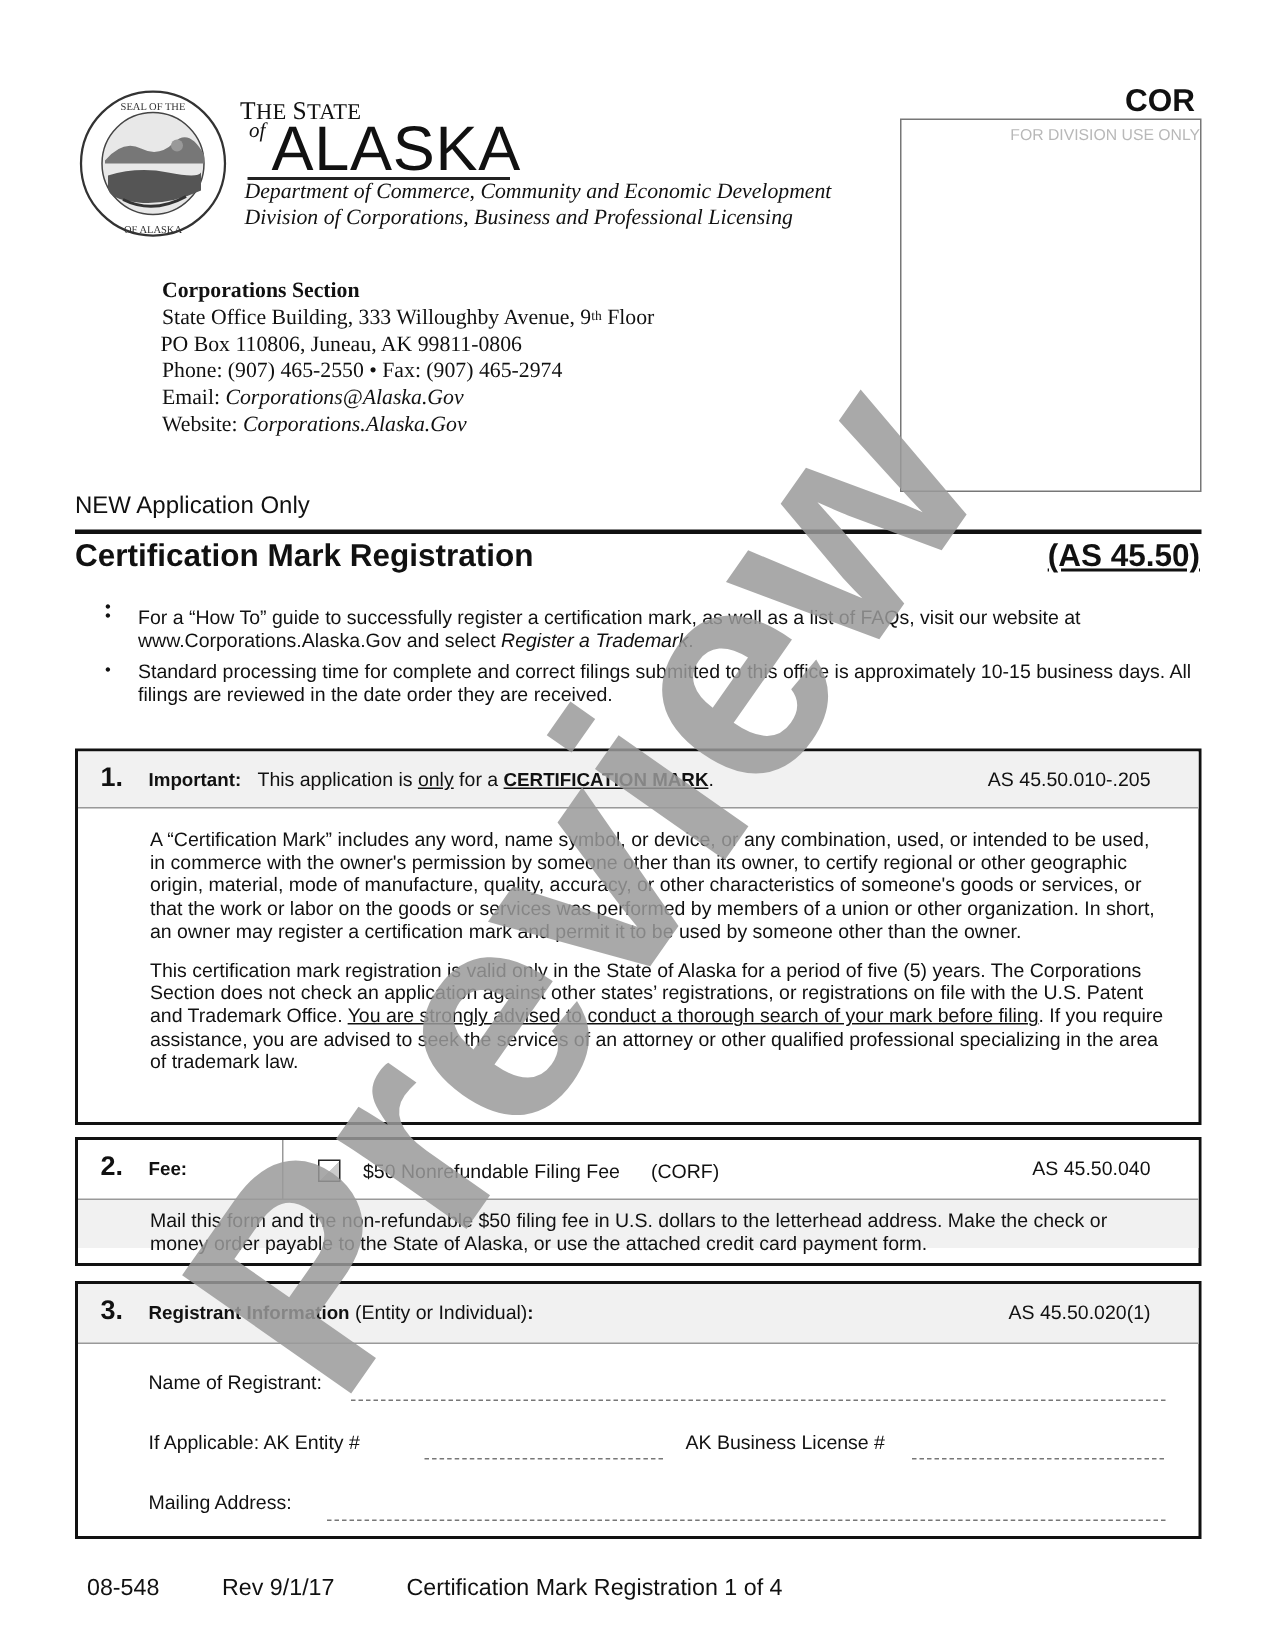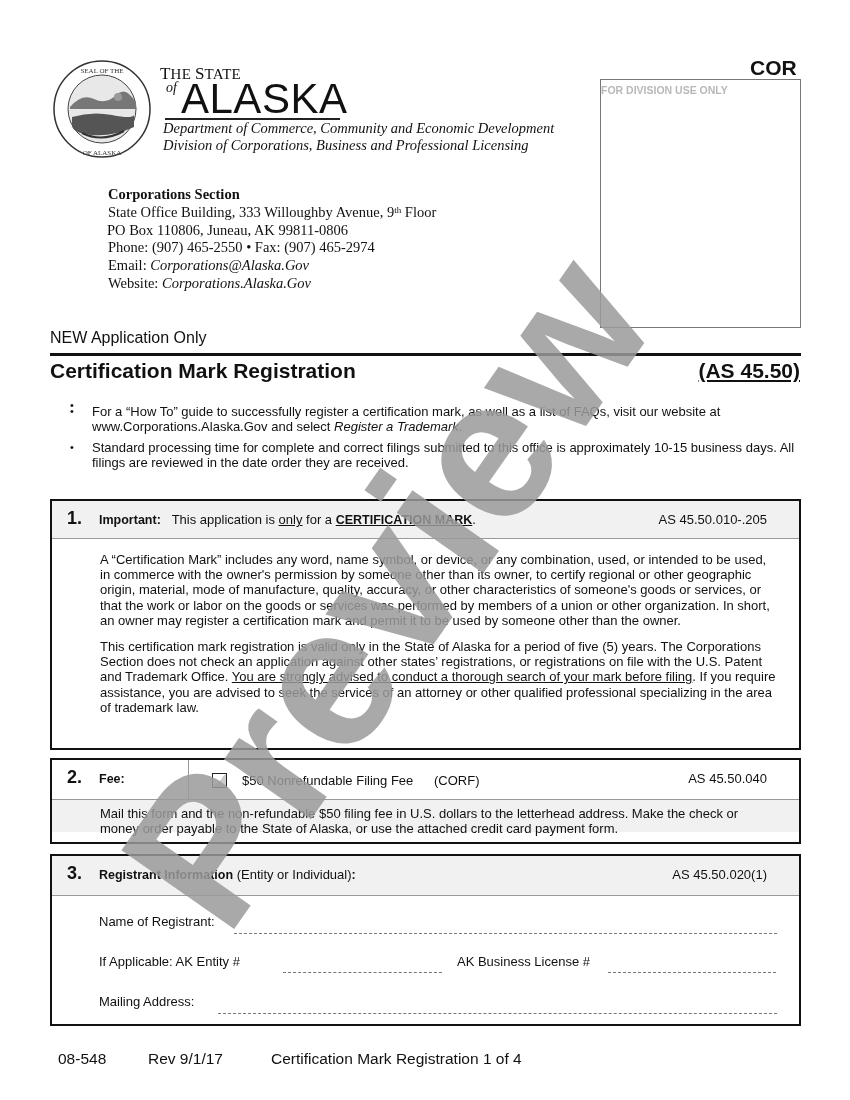--- a/index.html
+++ b/index.html
@@ -10,21 +10,21 @@
   .seal { position: absolute; left: 52px; top: 57px; width: 100px; height: 104px; }
   .state-small { position: absolute; left: 160px; top: 64px; font-family: "Liberation Serif", serif; font-size: 15px; letter-spacing: 0.2px; }
   .state-small .big-t { font-size: 17px; }
   .of-text { position: absolute; left: 166px; top: 80px; font-family: "Liberation Serif", serif; font-style: italic; font-size: 14px; }
   .alaska { position: absolute; left: 181px; top: 78px; font-family: Liberation Sans, sans-serif; font-size: 42px; line-height: 42px; letter-spacing: 0.5px; }
   .alaska-rule { position: absolute; left: 165px; top: 118px; width: 175px; height: 2px; background: #222; }
   .dept { position: absolute; left: 163px; top: 120px; font-family: "Liberation Serif", serif; font-style: italic; font-size: 14.5px; line-height: 17px; }
 
   .cor { position: absolute; left: 750px; top: 56px; font-weight: bold; font-size: 21px; }
   .div-box { position: absolute; left: 600px; top: 79px; width: 201px; height: 249px; border: 1.5px solid #777; }
-  .div-box-label { position: absolute; left: 0; right: 0; top: 4px; text-align: left; font-size: 10.5px; color: #b8b8b8; font-weight: bold; }
+  .div-box-label { position: absolute; left: 0; right: 0; top: 4px; text-align: right; font-size: 10.5px; color: #b8b8b8; }
 
   .contact { position: absolute; left: 108px; top: 186px; font-family: "Liberation Serif", serif; font-size: 14.5px; line-height: 17.8px; }
   .contact .sec-title { font-weight: bold; }
   .contact em { font-style: italic; }
   .contact sup { font-size: 9px; vertical-align: top; position: relative; top: -2px; }
   .contact .line-indent { margin-left: -1px; }
 
   
   .title-new { position: absolute; left: 50px; top: 329px; font-weight: normal; font-size: 16px; }
   .title-rule { position: absolute; left: 50px; top: 353px; width: 751px; height: 3px; background: #111; }

